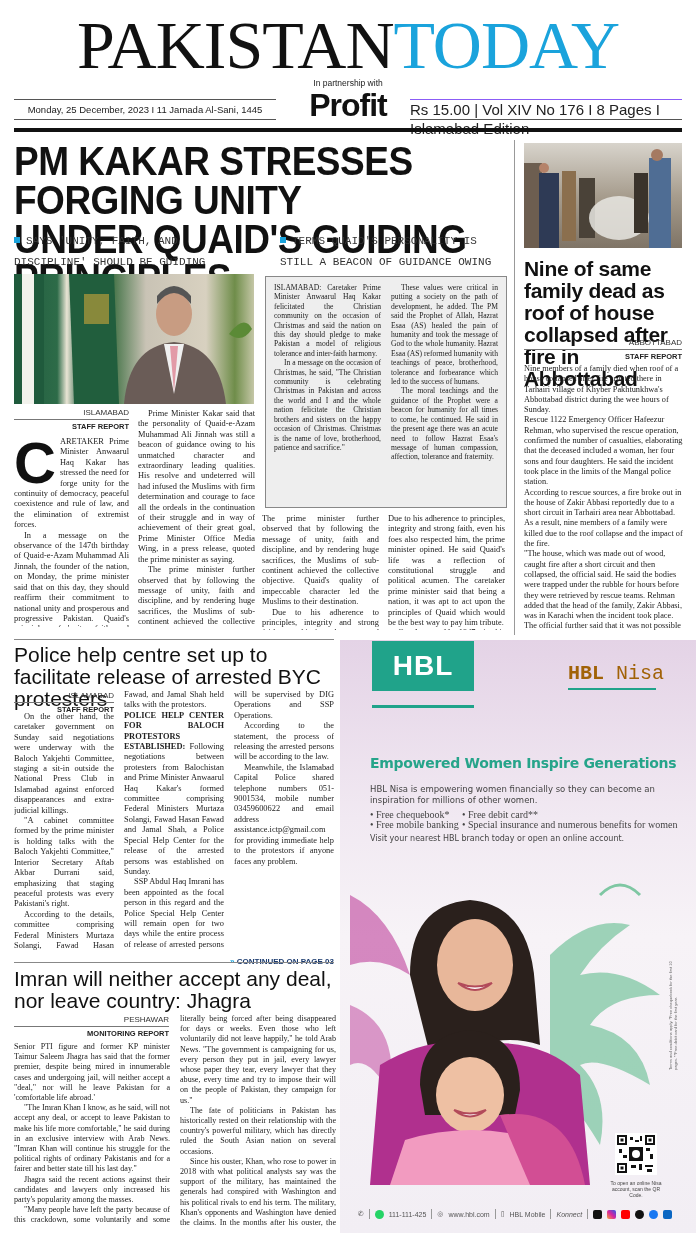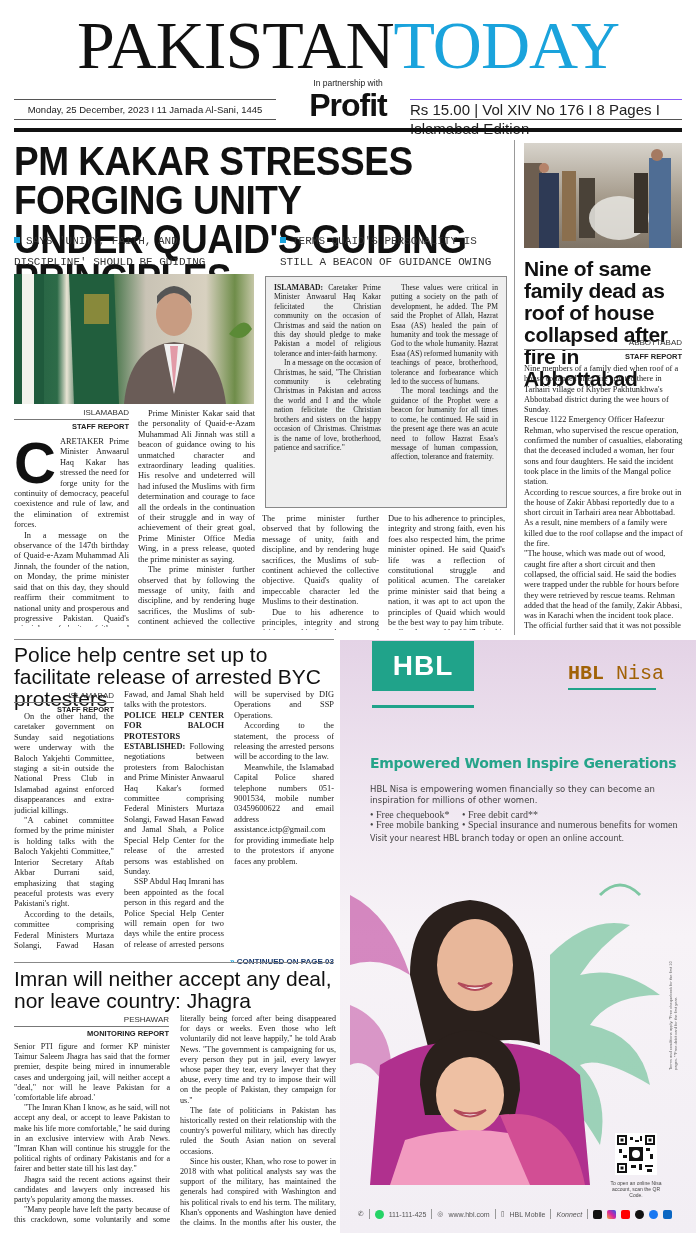--- a/index.html
+++ b/index.html
@@ -25,21 +25,21 @@
 .body-text{font-family:"Liberation Serif",serif;font-size:8.4px;line-height:10.4px;color:#222;text-align:justify}
 .body-text p{text-indent:10px}
 .body-text p.noind{text-indent:0}
 .dropcap{float:left;font-family:"Liberation Sans",sans-serif;font-weight:900;font-size:58px;line-height:48px;margin:2px 4px 0 0;color:#111}
 .box{border:1px solid #888;background:#eee;padding:6px 8px}
 .box-title{font-family:"Liberation Sans",sans-serif;font-size:18px;font-weight:bold;line-height:19px;color:#222;margin-bottom:6px}
 .cols2{column-count:2;column-gap:12px}
 .cols3{column-count:3;column-gap:10px}
 .side-head{font-family:"Liberation Sans",sans-serif;font-weight:900;font-size:21px;line-height:22px;color:#111;letter-spacing:-0.3px}
 .sec-head{font-family:"Liberation Sans",sans-serif;font-size:21px;line-height:22px;color:#111;font-weight:500}
-.tag{font-weight:bold;text-transform:uppercase}
+.tag{font-weight:normal;text-transform:uppercase}
 .cont{font-family:"Liberation Sans",sans-serif;font-weight:bold;font-size:8px;color:#1a3a6e;text-align:right;margin-top:11px}
 .cont .arr{color:#1aa3dc}
 .ad{left:340px;top:640px;width:356px;height:593px;background:linear-gradient(180deg,#e4d3e6 0%,#f1e9f2 30%,#f7f3f7 50%,#f2eef4 100%)}
 .hbl-box{left:372px;top:641px;width:102px;height:50px;background:#20a38a;color:#fff;font-family:"Liberation Sans",sans-serif;font-weight:bold;font-size:28px;line-height:50px;text-align:center;letter-spacing:1px}
 .hbl-line{left:372px;top:705px;width:102px;height:3px;background:#20a38a}
 .nisa{left:568px;top:662px;font-family:Liberation Mono, monospace;font-size:20px;color:#a16207}
 .nisa b{font-weight:bold}
 .nisa-line{left:568px;top:688px;width:88px;height:2px;background:#20a38a}
 .ad-head{left:370px;top:755px;width:320px;font-family:"DejaVu Sans",sans-serif;font-weight:bold;font-size:14px;color:#26a48a;letter-spacing:-0.3px}
 .ad-sub{left:370px;top:784px;width:310px;font-family:"DejaVu Sans",sans-serif;font-size:8.5px;line-height:10.5px;color:#444}

